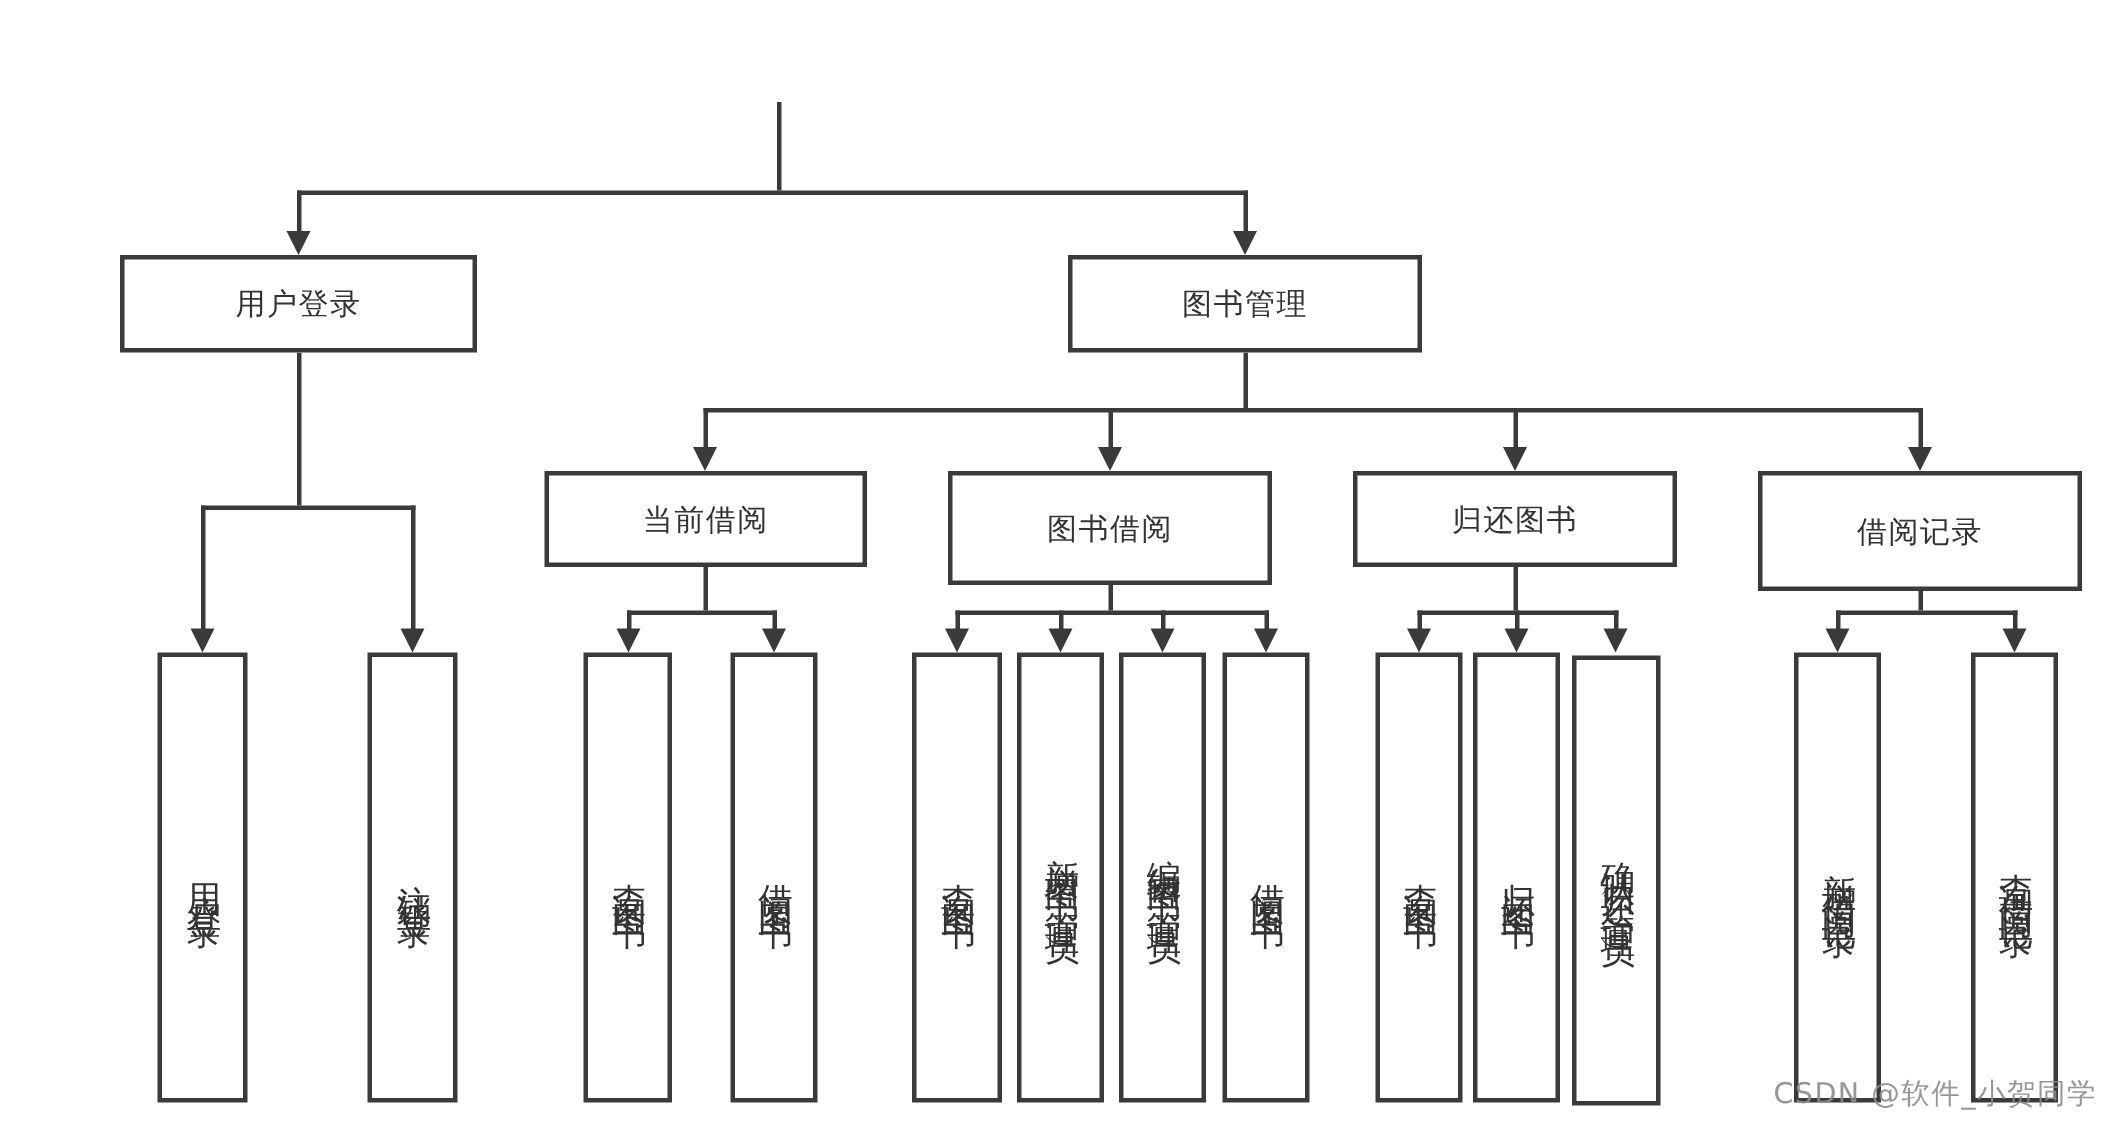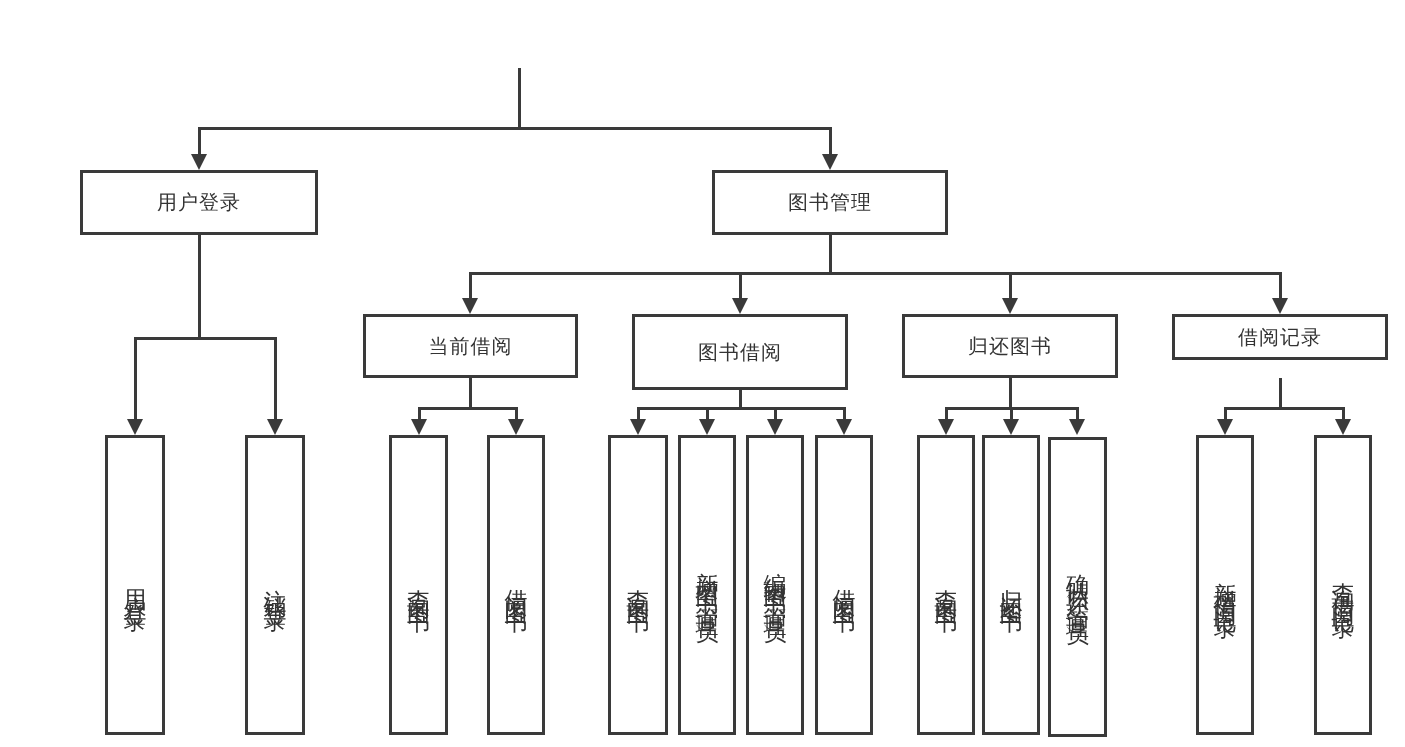--- a/index.html
+++ b/index.html
@@ -128,21 +128,21 @@
   </div>
 
   <div class="node" style="left:632px;top:314px;width:216px;height:76px;">
     <span class="hlabel">图书借阅</span>
   </div>
 
   <div class="node" style="left:902px;top:314px;width:216px;height:64px;">
     <span class="hlabel">归还图书</span>
   </div>
 
-  <div class="node" style="left:1172px;top:314px;width:216px;height:46px;">
+  <div class="node" style="left:1172px;top:314px;width:216px;height:80px;">
     <span class="hlabel">借阅记录</span>
   </div>
 
   <div class="node leaf" style="left:105px;top:435px;width:60px;height:300px;">
     <span class="vtext">用户登录</span>
   </div>
   <div class="node leaf" style="left:245px;top:435px;width:60px;height:300px;">
     <span class="vtext">注销登录</span>
   </div>
 
@@ -176,14 +176,15 @@
     <span class="vtext">确认归还（管理员）</span>
   </div>
 
   <div class="node leaf" style="left:1196px;top:435px;width:58px;height:300px;">
     <span class="vtext">新增借阅记录</span>
   </div>
   <div class="node leaf" style="left:1314px;top:435px;width:58px;height:300px;">
     <span class="vtext">查询借阅记录</span>
   </div>
 
+  <div class="watermark">CSDN @软件_小贺同学</div>
 
 </div>
 
 </body></html>

